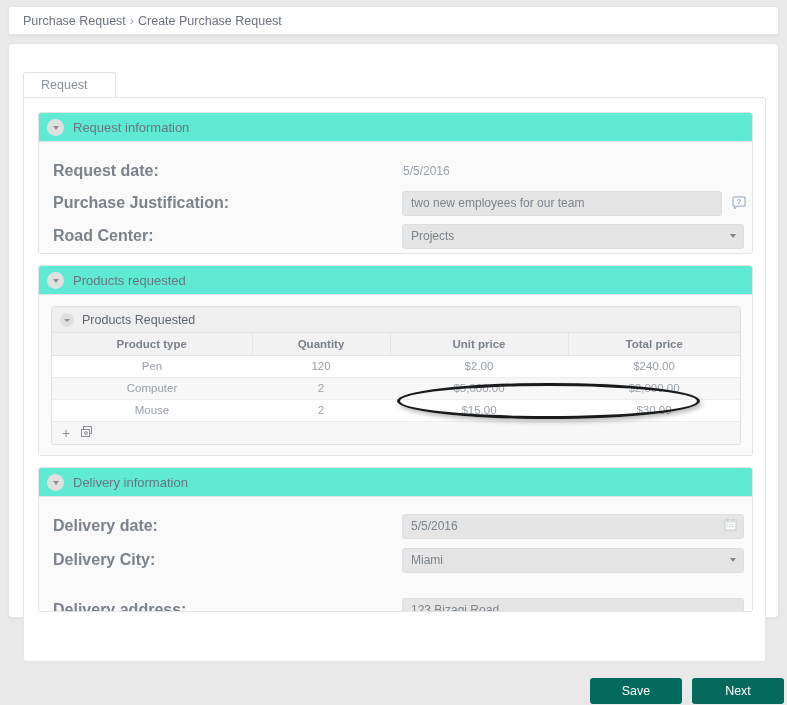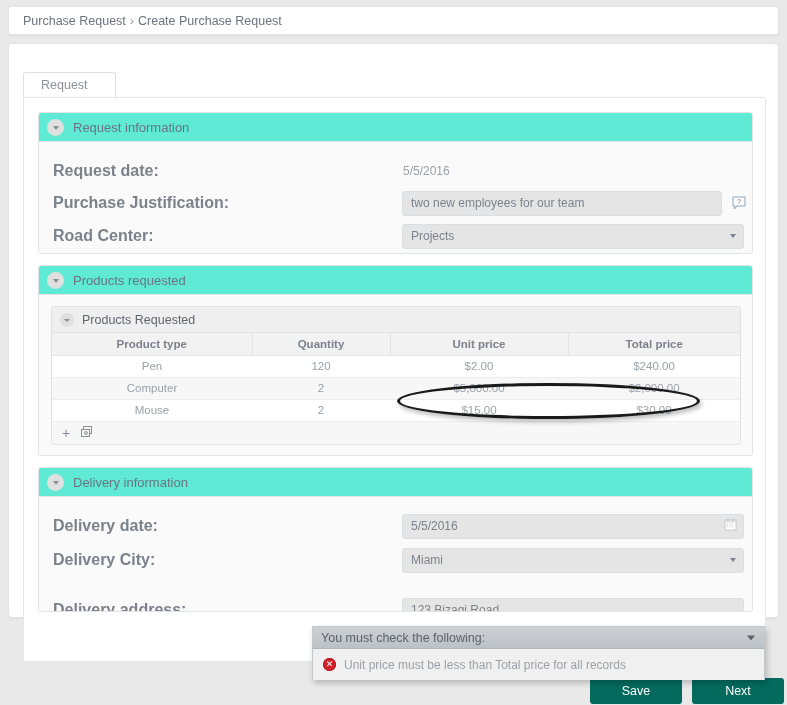--- a/index.html
+++ b/index.html
@@ -478,27 +478,17 @@
           </div>
 
         </div>
       </div>
 
     </div>
   </div>
 
   <div class="oval" style="left:397px; top:383px; width:303px; height:36px;"></div>
 
-  <div class="valid-pop">
-    <div class="valid-head">
-      <span class="vtitle">You must check the following:</span>
-      <span class="vcaret"></span>
-    </div>
-    <div class="valid-body">
-      <span class="err-icon">✕</span>
-      <span class="valid-msg">Unit price must be less than Total price for all records</span>
-    </div>
-  </div>
 
   <button class="btn btn-next">Next</button>
   <button class="btn btn-save">Save</button>
 
 </div>
 
 </body></html>

